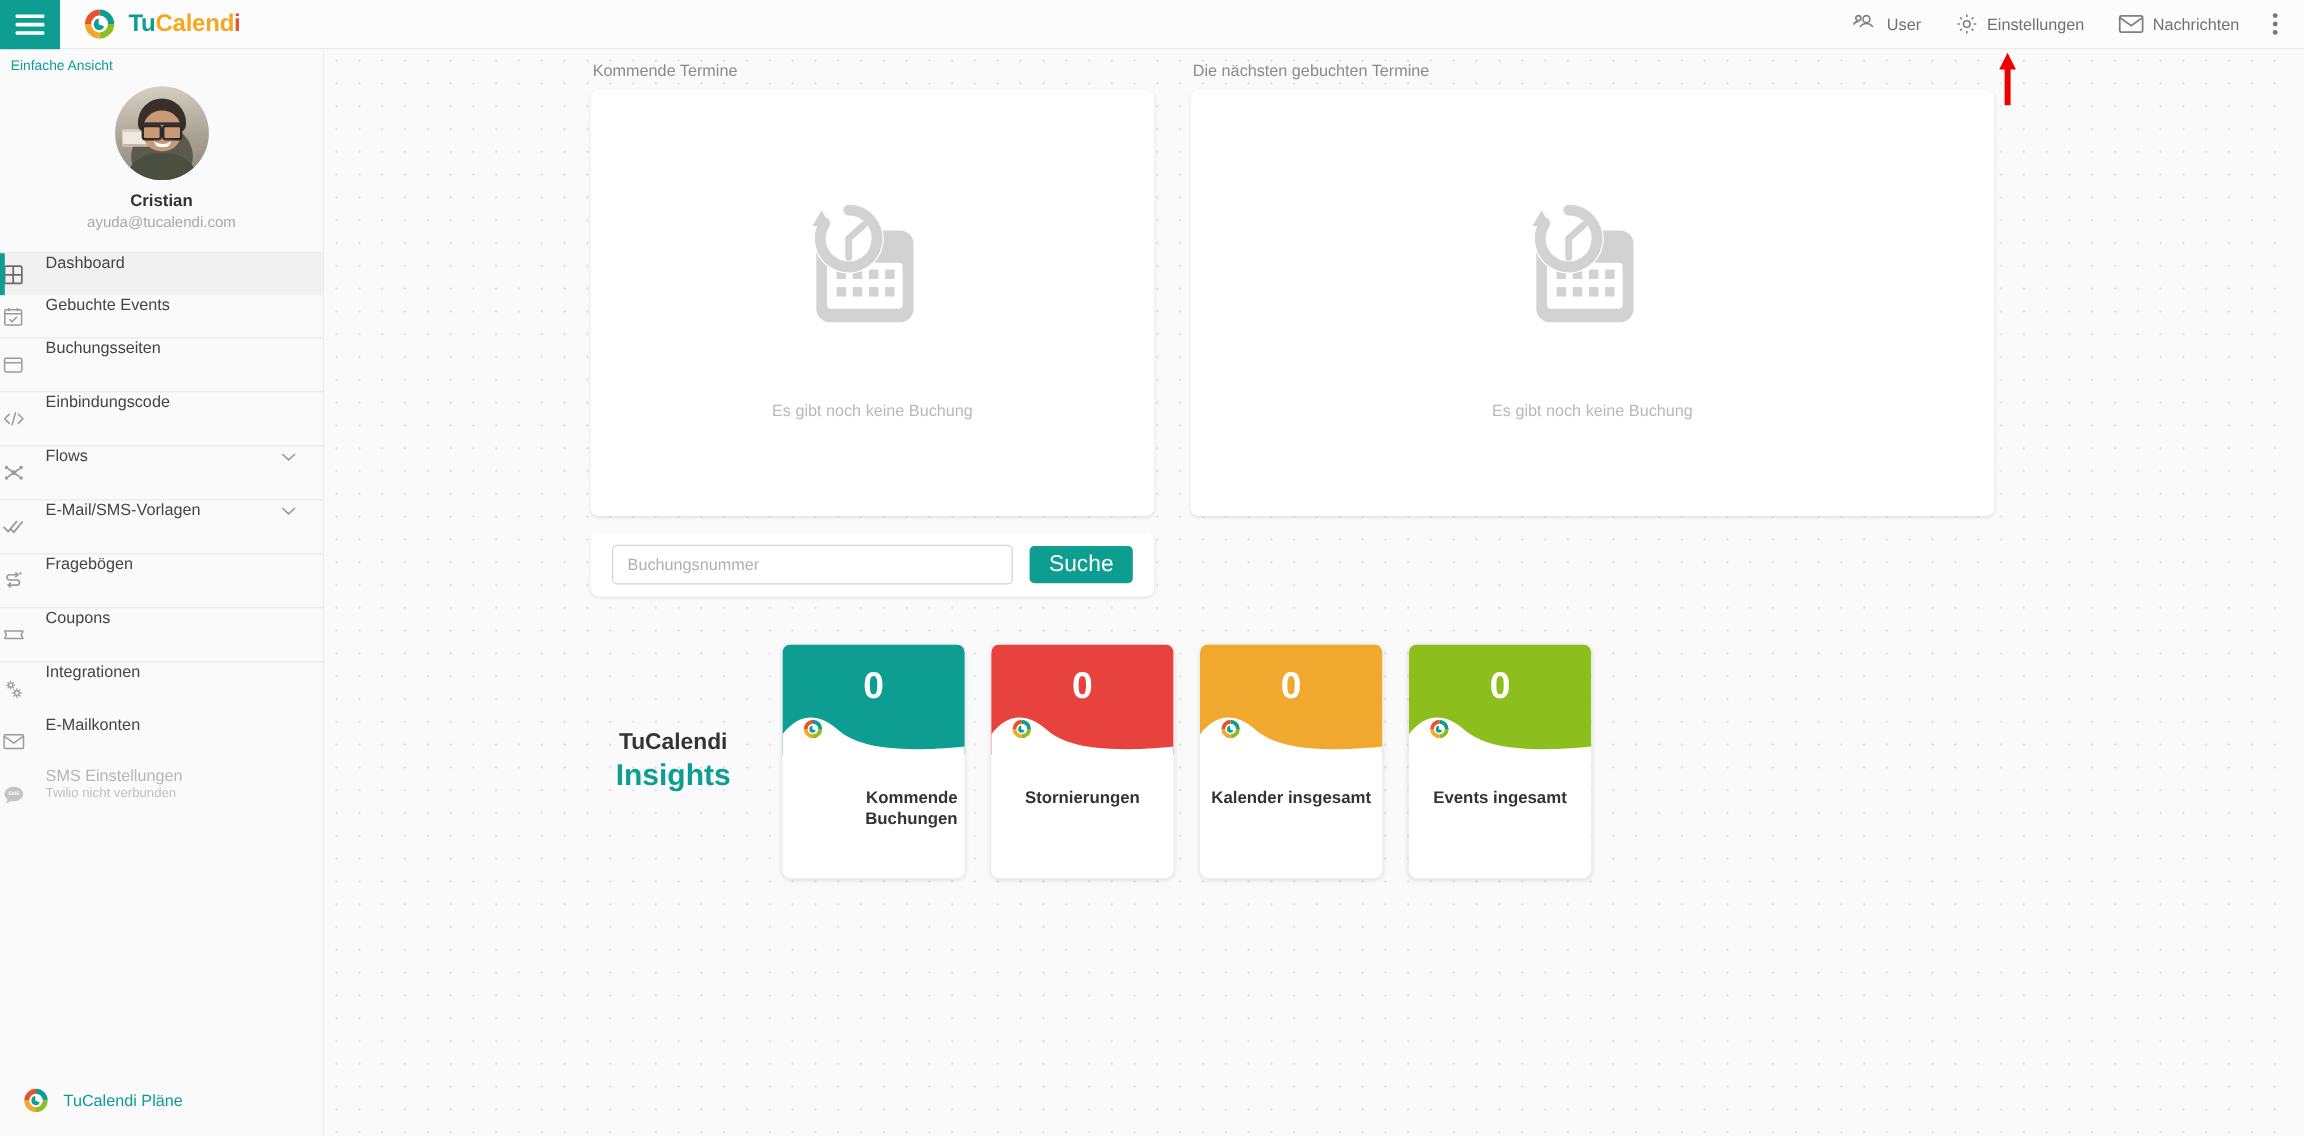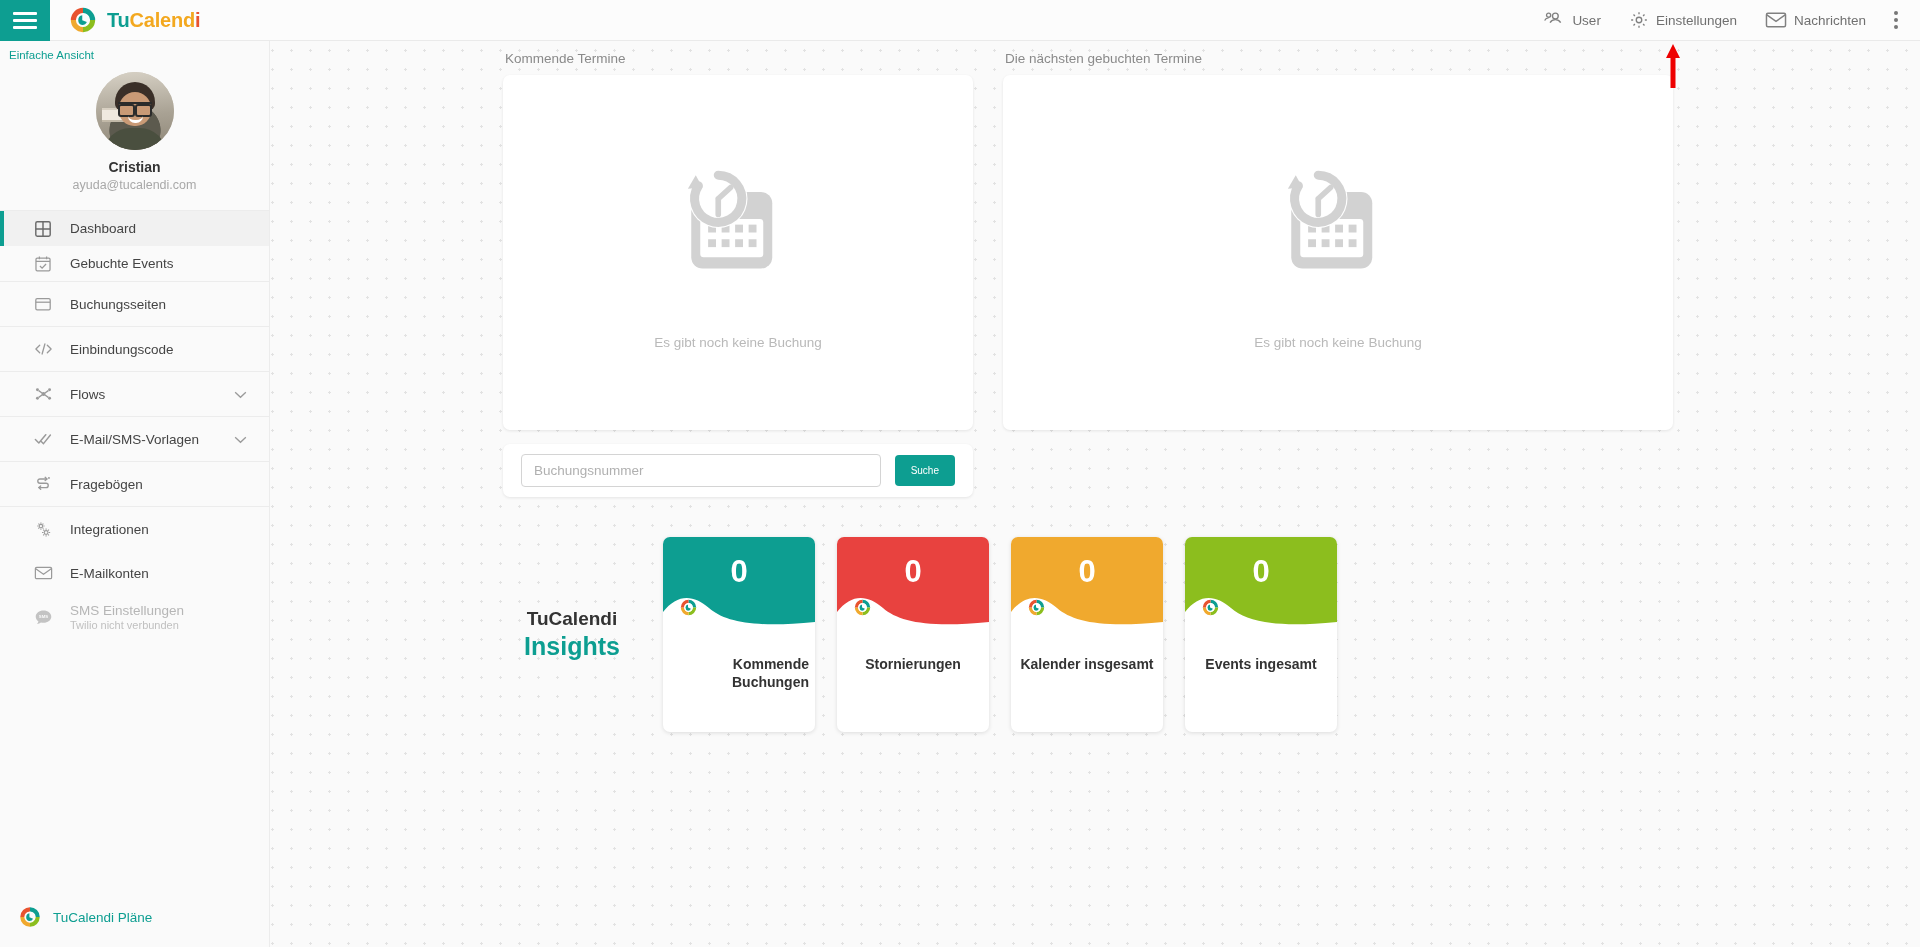--- a/index.html
+++ b/index.html
@@ -132,22 +132,22 @@
     margin-top: 9px; font-size: 14px;
     font-weight: bold; color: #333;
   }
   .profile-email {
     margin-top: 3px; font-size: 12.5px; color: #a8a8a8;
   }
 
   .nav { display: flex; flex-direction: column; }
   .nav-group { border-top: 1px solid #ececec; }
   .nav-item {
-    display: flex; align-items: center;
-    height: 35px; padding-left: 34px;
+    display: flex; 
+    height: 35px; padding-left: 2px;
     cursor: pointer; position: relative;
     color: #444;
   }
   .nav-item .ico {
     width: 26px; display: flex;
     align-items: center; justify-content: flex-start;
     color: #9a9a9a; flex: none;
   }
   .nav-item .lbl {
     font-size: 13.5px; margin-left: 10px;
@@ -174,21 +174,21 @@
   .nav-item.tall { height: 44px; }
   .sidebar-footer {
     margin-top: auto; padding: 0 0 18px 18px;
     display: flex; align-items: center; gap: 11px;
     cursor: pointer;
   }
   .sidebar-footer .lbl { color: #0d9e91; font-size: 13.5px; }
 
   
   .main {
-    position: absolute; top: 41px; left: 263px;
+    position: absolute; top: 41px; left: 252px;
     width: 1650px; height: 906px;
     background-color: #fafafa;
     background-image: radial-gradient(#e2e2e2 1px, transparent 1.1px);
     background-size: 19px 19px;
     overflow: hidden;
   }
   .panel-row {
     display: flex; gap: 30px;
     padding: 10px 30px 0 240px;
   }
@@ -223,21 +223,21 @@
     padding: 0 12px; font-size: 13.5px;
     color: #555; outline: none;
     font-family: "Liberation Sans", sans-serif;
     background: #fff;
   }
   .booking-input::placeholder { color: #b0b0b0; }
   .btn-teal {
     background: #0d9e91; color: #fff;
     border: none; border-radius: 4px;
     height: 31px; padding: 0 16px;
-    font-size: 10px; cursor: pointer;
+    font-size: 19px; cursor: pointer;
     font-family: "Liberation Sans", sans-serif;
   }
   .link-teal {
     color: #0d9e91; font-size: 13.5px;
     cursor: pointer; margin-left: auto;
   }
 
   
   .insights-wrap {
     display: flex; align-items: center;
@@ -484,20 +484,30 @@
           <svg width="18" height="18" viewBox="0 0 20 20" fill="none" stroke="currentColor" stroke-width="1.5" stroke-linecap="round">
             <path d="M14 4.4H6.6a2.4 2.4 0 0 0 0 4.8h6.8a2.4 2.4 0 0 1 0 4.8H5.6"></path>
             <path d="M12.4 2.6l2 1.8-2 1.8M7.4 12.2l-2 1.8 2 1.8"></path>
             <circle cx="16.6" cy="3.2" r="1.1" fill="currentColor" stroke="none"></circle>
           </svg>
         </span>
         <span class="lbl">Fragebögen</span>
       </div>
     </div>
 
+    <div class="nav-group">
+      <div class="nav-item tall">
+        <span class="ico">
+          <svg width="19" height="18" viewBox="0 0 22 20" fill="none" stroke="currentColor" stroke-width="1.5" stroke-linejoin="round">
+            <path d="M2.2 6.4h17.6l-1.6 3.6 1.6 3.6H2.2l1.6-3.6z"></path>
+          </svg>
+        </span>
+        <span class="lbl">Coupons</span>
+      </div>
+    </div>
 
     <div class="nav-group">
       <div class="nav-item tall">
         <span class="ico">
           <svg width="19" height="19" viewBox="0 0 22 22" fill="none" stroke="currentColor" stroke-width="1.3">
             <circle cx="8" cy="7" r="2"></circle>
             <path d="M8 2.8v1.4M8 9.8v1.4M12.2 7h-1.4M5.2 7H3.8M10.9 4.1l-1 1M6.1 8.9l-1 1M10.9 9.9l-1-1M6.1 5.1l-1-1"></path>
             <circle cx="14" cy="14.5" r="2.2"></circle>
             <path d="M14 9.8v1.6M14 17.6v1.6M18.7 14.5h-1.6M10.9 14.5H9.3M17.3 11.2l-1.1 1.1M11.8 16.7l-1.1 1.1M17.3 17.8l-1.1-1.1M11.8 12.3l-1.1-1.1"></path>
           </svg>

